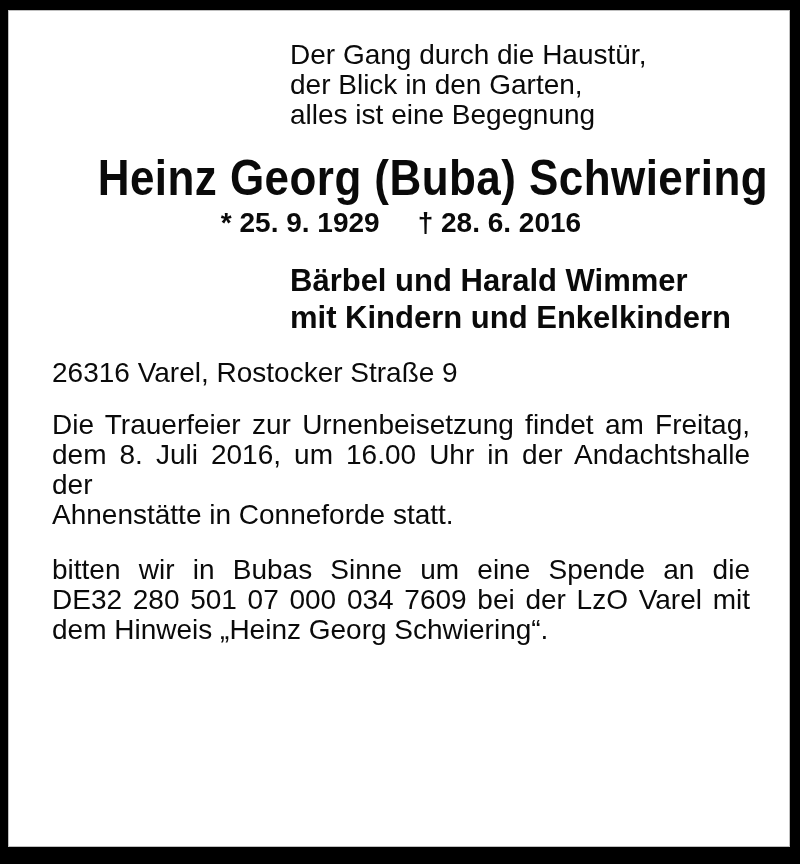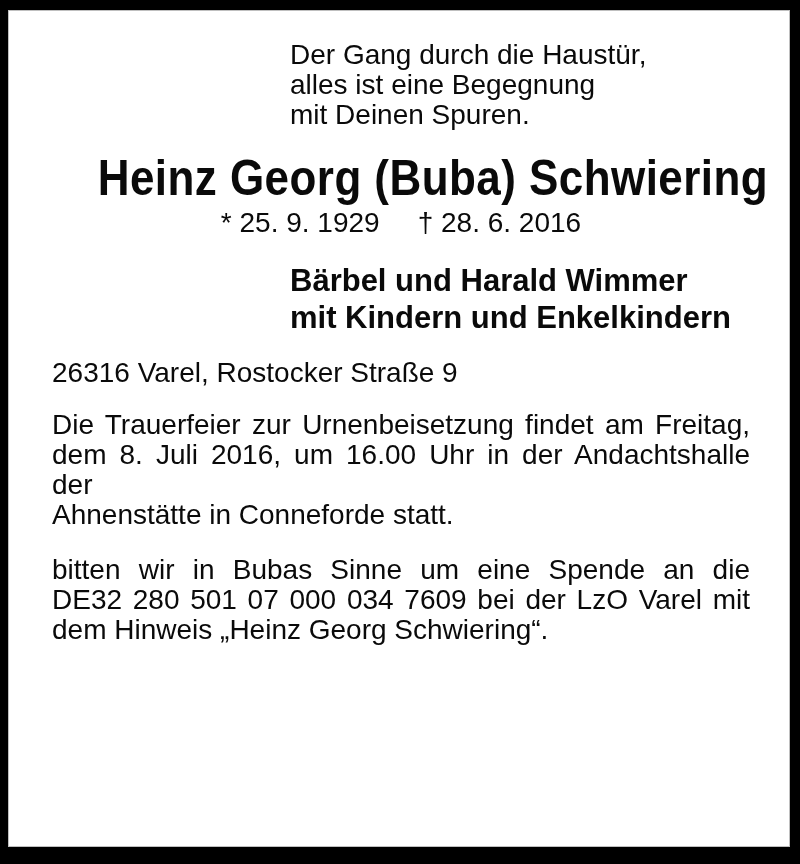--- a/index.html
+++ b/index.html
@@ -59,21 +59,21 @@
     display: inline-block;
     transform: scaleX(0.88);
     transform-origin: 50% 50%;
     white-space: nowrap;
     letter-spacing: 0.5px;
   }
   .dates {
     margin-top: 4px;
     font-size: 28px;
     line-height: 30px;
-    font-weight: normal;
+    font-weight: bold;
     text-align: center;
   }
   .dates .gap {
     display: inline-block;
     width: 38px;
   }
   .family {
     margin-left: 238px;
     margin-top: 24px;
     font-size: 31px;
@@ -92,22 +92,22 @@
   .para.funeral   { margin-top: 22px; }
   .para.donation  { margin-top: 25px; }
 </style>
 </head>
 <body style="color: rgb(10, 10, 10);">
 
 <div class="page">
 
   <div class="poem">
       <div class="line">Der Gang durch die Haustür,</div>
+      <div class="line">der Blick in den Garten,</div>
       <div class="line">alles ist eine Begegnung</div>
-      <div class="line">mit Deinen Spuren.</div>
     </div>
 
 
   <h1 class="name">
     <span class="name-inner">Heinz Georg (Buba) Schwiering</span>
   </h1>
 
   <div class="dates">
     <span>* 25. 9. 1929</span><span class="gap"></span><span>† 28. 6. 2016</span>
   </div>

